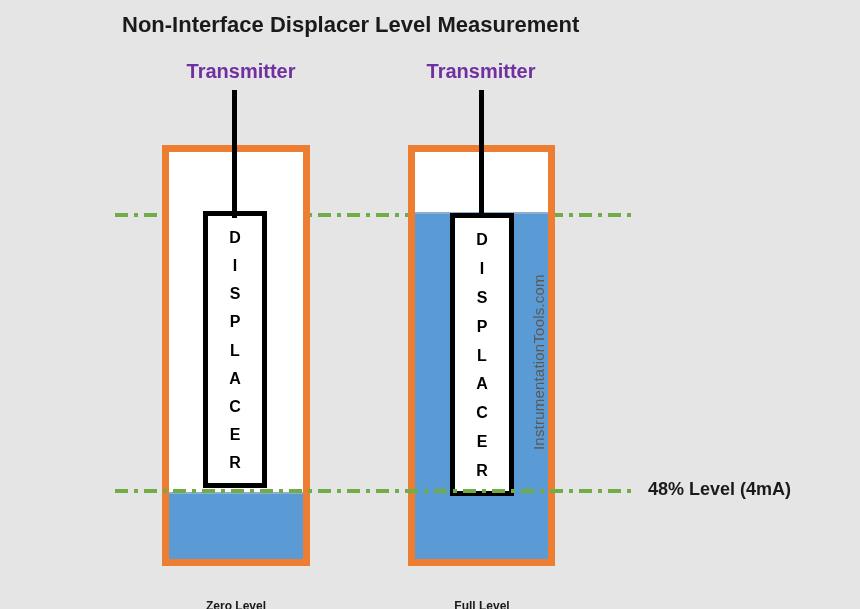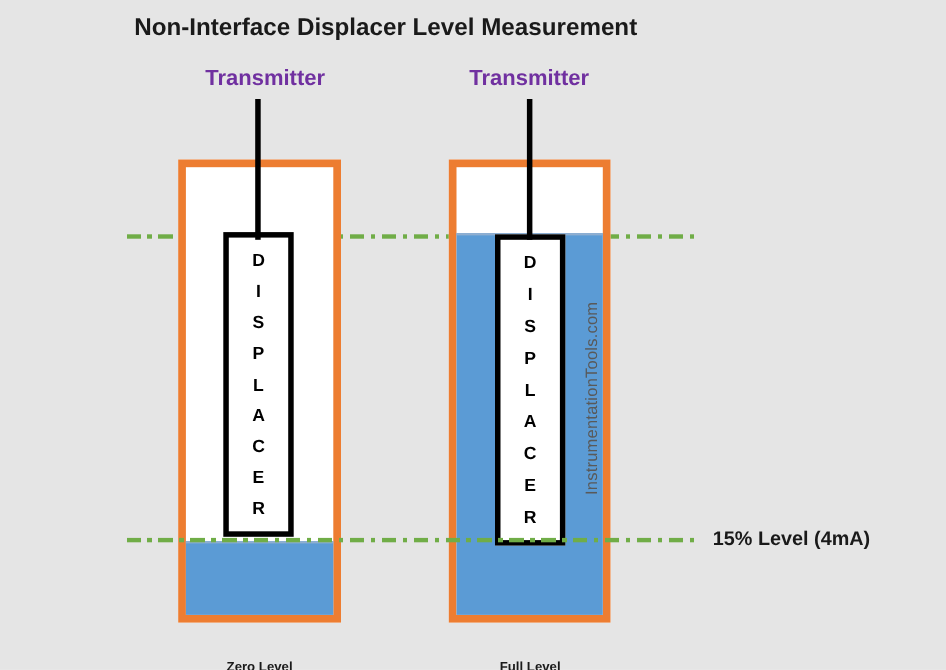--- a/index.html
+++ b/index.html
@@ -133,18 +133,18 @@
       <span class="displacer-letter">A</span>
       <span class="displacer-letter">C</span>
       <span class="displacer-letter">E</span>
       <span class="displacer-letter">R</span>
     </div>
 
   <div class="watermark">InstrumentationTools.com</div>
 
   <div class="level-line bottom"></div>
 
-  <div class="level-label bottom">15% Level (4mA)</div>
+  <div class="level-label bottom">48% Level (4mA)</div>
 
   <div class="vessel-caption left">Zero Level</div>
   <div class="vessel-caption right">Full Level</div>
 
 </div>
 
 </body></html>

